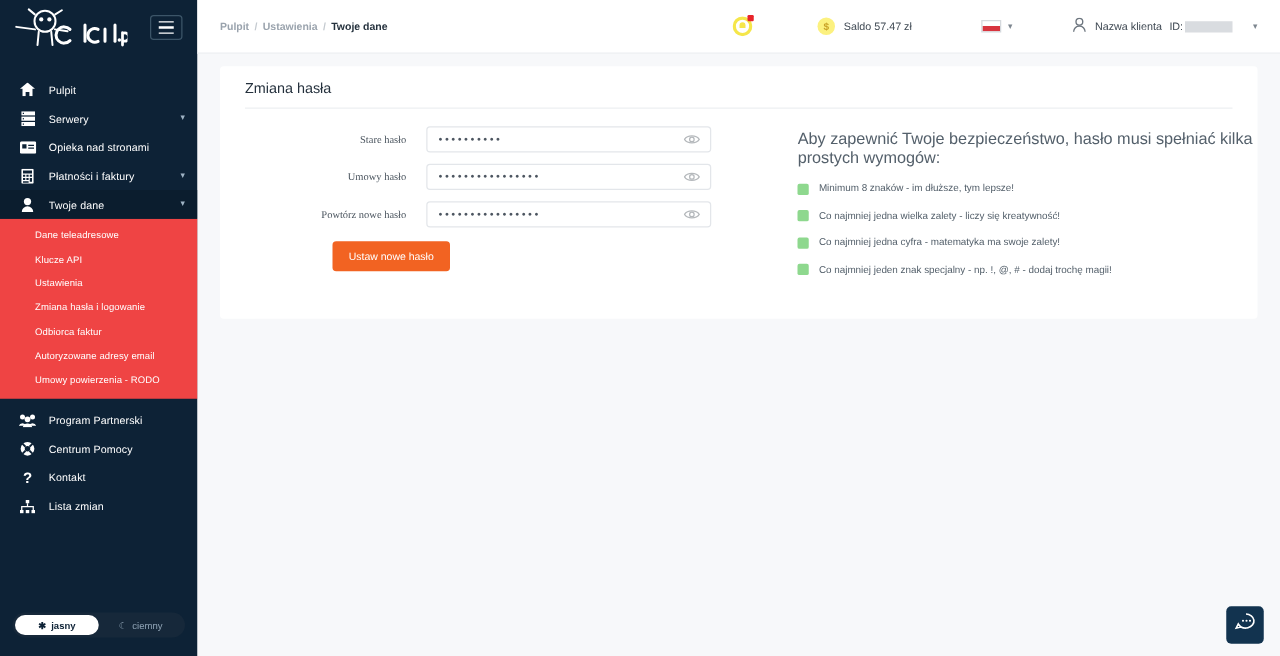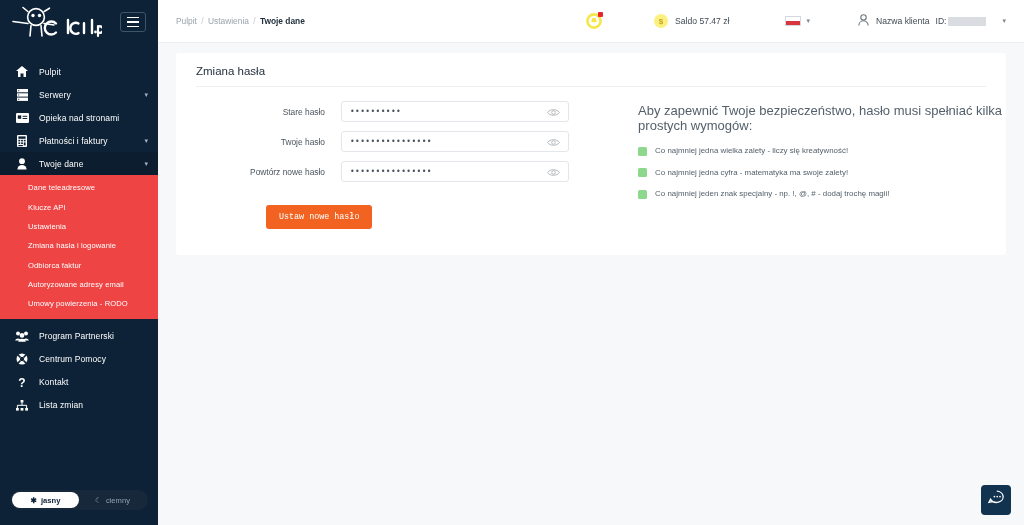--- a/index.html
+++ b/index.html
@@ -85,21 +85,21 @@
 
   
   .main { flex: 1; height: 525px; background: #f7f8fa; position: relative; }
 
   .topbar {
     height: 43px; background: #ffffff;
     display: flex; align-items: center;
     padding: 0 18px 0 18px;
     border-bottom: 1px solid #eceef1;
   }
-  .breadcrumb { font-size: 8.4px; color: #9aa3ad; }
+  .breadcrumb { font-size: 8.4px; color: #9aa3ad; font-weight: bold; }
   .breadcrumb b { color: #24313d; }
   .breadcrumb .sep { color: #c3c9cf; margin: 0 2px; }
   .top-right { margin-left: auto; display: flex; align-items: center; }
   .top-cell { display: flex; align-items: center; font-size: 8.6px; color: #404a54; }
   .bell-wrap { position: relative; width: 16px; height: 16px; margin-right: 52px; }
   .bell-dot {
     position: absolute; right: -1px; top: -1px;
     width: 5px; height: 5px; background: #e8242a; border-radius: 1px;
   }
   .coin {
@@ -137,41 +137,41 @@
   }
   .card-hr { height: 1px; background: #edeff2; margin: 0 20px; }
   .card-body { display: flex; padding-top: 14px; }
   .form-col { width: 592px; position: relative; }
   .form-row {
     display: flex; align-items: center;
     margin-bottom: 9px;
   }
   .form-label {
     width: 165px; text-align: right; padding-right: 16px;
-    font-size: 8.4px; color: #4a545e;
+    font-size: 8.4px; color: #4a545e; font-family: Liberation Serif, serif;
   }
   .field {
     width: 228px; height: 21px;
     border: 1px solid #e3e6ea; border-radius: 3px;
     background: #ffffff;
     display: flex; align-items: center;
     padding: 0 8px;
     position: relative;
   }
   .dots {
     font-family: "DejaVu Sans", sans-serif;
     font-size: 8px; color: #4c5560; letter-spacing: .4px;
     line-height: 1;
   }
   .eye { margin-left: auto; opacity: .45; cursor: pointer; }
   .submit-btn {
-    margin: 14px 0 0 90px;
+    margin: 2px 0 0 90px;
     background: #f26322; color: #ffffff;
     border: none; border-radius: 3px;
-    font-size: 8.4px; font-family: Liberation Mono, monospace;
+    font-size: 8.4px; font-family: Liberation Sans, sans-serif;
     padding: 7px 13px;
     cursor: pointer;
   }
   .req-col { padding-left: 10px; padding-top: 2px; }
   .req-intro { font-size: 13px; color: #54606b; margin-bottom: 13px; }
   .req-item { display: flex; align-items: flex-start; margin-bottom: 12px; }
   .req-box {
     width: 9px; height: 9px; background: #8ed88e;
     border-radius: 1.5px; margin-right: 8px; flex: 0 0 9px;
     margin-top: .5px;
@@ -425,21 +425,21 @@
               <span class="eye">
                 <svg width="13" height="9" viewBox="0 0 13 9">
                     <path d="M0.6 4.5 C3 0.8 10 0.8 12.4 4.5 C10 8.2 3 8.2 0.6 4.5 Z" fill="none" stroke="#5b636b" stroke-width="1"></path>
                     <circle cx="6.5" cy="4.5" r="1.8" fill="none" stroke="#5b636b" stroke-width="1"></circle>
                   </svg>
               </span>
             </div>
           </div>
 
           <div class="form-row">
-            <div class="form-label">Twoje hasło</div>
+            <div class="form-label">Umowy hasło</div>
             <div class="field">
               <span class="dots">••••••••••••••••</span>
               <span class="eye">
                 <svg width="13" height="9" viewBox="0 0 13 9">
                     <path d="M0.6 4.5 C3 0.8 10 0.8 12.4 4.5 C10 8.2 3 8.2 0.6 4.5 Z" fill="none" stroke="#5b636b" stroke-width="1"></path>
                     <circle cx="6.5" cy="4.5" r="1.8" fill="none" stroke="#5b636b" stroke-width="1"></circle>
                   </svg>
               </span>
             </div>
           </div>
@@ -458,20 +458,24 @@
           </div>
 
           <button class="submit-btn">Ustaw nowe hasło</button>
         </div>
 
         <div class="req-col">
           <div class="req-intro">Aby zapewnić Twoje bezpieczeństwo, hasło musi spełniać kilka prostych wymogów:</div>
 
           <div class="req-item">
             <span class="req-box"></span>
+            <span class="req-text">Minimum 8 znaków - im dłuższe, tym lepsze!</span>
+          </div>
+          <div class="req-item">
+            <span class="req-box"></span>
             <span class="req-text">Co najmniej jedna wielka zalety - liczy się kreatywność!</span>
           </div>
           <div class="req-item">
             <span class="req-box"></span>
             <span class="req-text">Co najmniej jedna cyfra - matematyka ma swoje zalety!</span>
           </div>
           <div class="req-item">
             <span class="req-box"></span>
             <span class="req-text">Co najmniej jeden znak specjalny - np. !, @, # - dodaj trochę magii!</span>
           </div>

